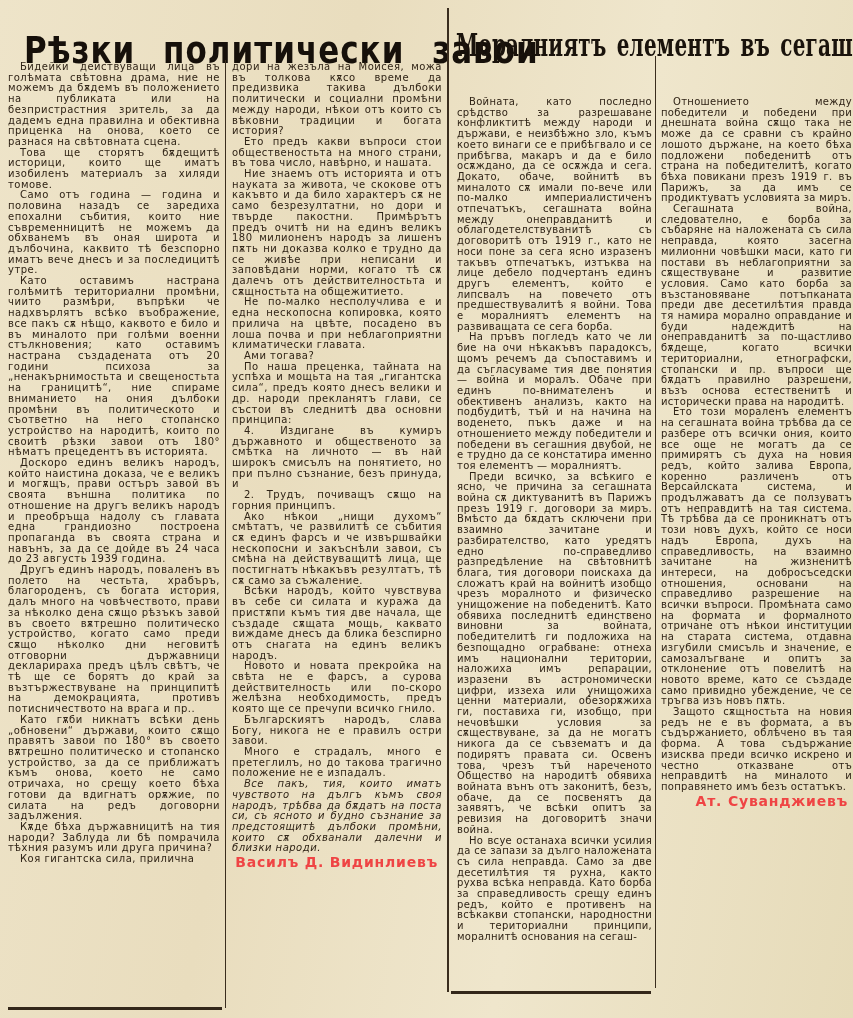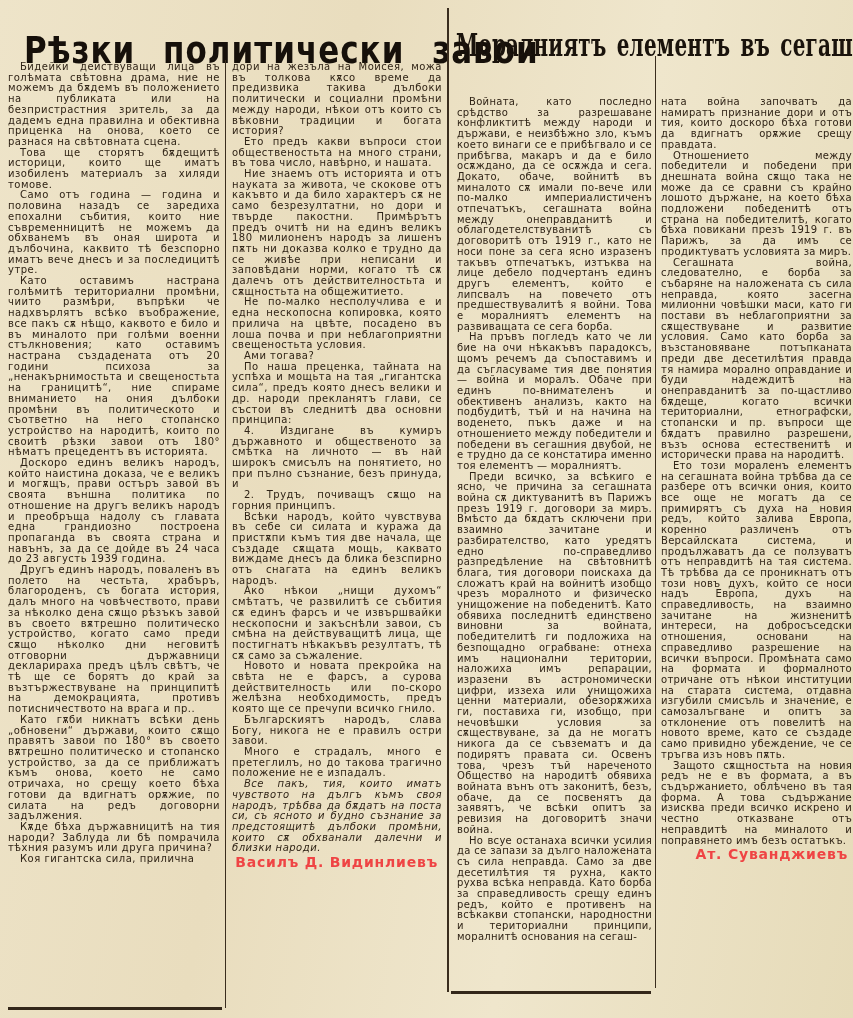--- a/index.html
+++ b/index.html
@@ -67,47 +67,46 @@
         <p class="para">Кѫде бѣха държавницитѣ на тия народи? Заблуда ли бѣ помрачила тѣхния разумъ или друга причина?</p>
         <p class="para">Коя гигантска сила, прилична</p>
       </div>
   </div>
 
   <div class="col col-a2">
     <div>
         <p class="para cont">дори на жезъла на Мойсея, можа въ толкова кѫсо време да предизвика такива дълбоки политически и социални промѣни между народи, нѣкои отъ които съ вѣковни традиции и богата история?</p>
         <p class="para">Ето предъ какви въпроси стои общественостьта на много страни, въ това число, навѣрно, и нашата.</p>
         <p class="para">Ние знаемъ отъ историята и отъ науката за живота, че скокове отъ какъвто и да било характеръ сѫ не само безрезултатни, но дори и твърде пакостни. Примѣрътъ предъ очитѣ ни на единъ великъ 180 милионенъ народъ за лишенъ пѫть ни доказва колко е трудно да се живѣе при неписани и заповѣдани норми, когато тѣ сѫ далечъ отъ действителностьта и сѫщностьта на общежитието.</p>
-        <p class="para">Не по-малко несполучлива е и една нескопосна копировка, която прилича на цвѣте, посадено въ лоша почва и при неблагоприятни свещеностьта условия.</p>
+        <p class="para">Не по-малко несполучлива е и една нескопосна копировка, която прилича на цвѣте, посадено въ лоша почва и при неблагоприятни климатически главата.</p>
         <p class="para">Ами тогава?</p>
         <p class="para">По наша преценка, тайната на успѣха и мощьта на тая „гигантска сила“, предъ която днесъ велики и др. народи прекланятъ глави, се състои въ следнитѣ два основни принципа:</p>
         <p class="para">4. Издигане въ кумиръ държавното и общественото за смѣтка на личното — въ най широкъ смисълъ на понятието, но при пълно съзнание, безъ принуда, и</p>
         <p class="para">2. Трудъ, почиващъ сѫщо на горния принципъ.</p>
+        <p class="para">Ако нѣкои „нищи духомъ“ смѣтатъ, че развилитѣ се събития сѫ единъ фарсъ и че извършвайки нескопосни и закъснѣли завои, съ смѣна на действуващитѣ лица, ще постигнатъ нѣкакъвъ резултатъ, тѣ сѫ само за съжаление.</p>
         <p class="para">Всѣки народъ, който чувствува въ себе си силата и куража да пристѫпи къмъ тия две начала, ще създаде сѫщата мощь, каквато виждаме днесъ да блика безспирно отъ снагата на единъ великъ народъ.</p>
-        <p class="para">Ако нѣкои „нищи духомъ“ смѣтатъ, че развилитѣ се събития сѫ единъ фарсъ и че извършвайки нескопосни и закъснѣли завои, съ смѣна на действуващитѣ лица, ще постигнатъ нѣкакъвъ резултатъ, тѣ сѫ само за съжаление.</p>
         <p class="para">Новото и новата прекройка на свѣта не е фарсъ, а сурова действителность или по-скоро желѣзна необходимость, предъ която ще се пречупи всичко гнило.</p>
         <p class="para">Българскиятъ народъ, слава Богу, никога не е правилъ остри завои.</p>
         <p class="para">Много е страдалъ, много е претеглилъ, но до такова трагично положение не е изпадалъ.</p>
         <p class="para italic">Все пакъ, тия, които иматъ чувството на дългъ къмъ своя народъ, трѣбва да бѫдатъ на поста си, съ ясното и будно съзнание за предстоящитѣ дълбоки промѣни, които сѫ обхванали далечни и близки народи.</p>
       </div>
     <p class="signature">Василъ Д. Видинлиевъ</p>
   </div>
 
   <div class="col col-b1">
     <div>
         <p class="para">Войната, като последно срѣдство за разрешаване конфликтитѣ между народи и държави, е неизбѣжно зло, къмъ което винаги се е прибѣгвало и се прибѣгва, макаръ и да е било осѫждано, да се осѫжда и сега. Докато, обаче, войнитѣ въ миналото сѫ имали по-вече или по-малко империалистиченъ отпечатъкъ, сегашната война между онеправданитѣ и облагодетелствуванитѣ съ договоритѣ отъ 1919 г., като не носи поне за сега ясно изразенъ такъвъ отпечатъкъ, изтъква на лице дебело подчертанъ единъ другъ елементъ, който е липсвалъ на повечето отъ предшествувалитѣ я войни. Това е моралниятъ елементъ на развиващата се сега борба.</p>
         <p class="para">На пръвъ погледъ като че ли бие на очи нѣкакъвъ парадоксъ, щомъ речемъ да съпоставимъ и да съгласуваме тия две понятия — война и моралъ. Обаче при единъ по-внимателенъ и обективенъ анализъ, както на подбудитѣ, тъй и на начина на воденето, пъкъ даже и на отношението между победители и победени въ сегашния двубой, не е трудно да се констатира именно тоя елементъ — моралниятъ.</p>
         <p class="para">Преди всичко, за всѣкиго е ясно, че причина за сегашната война сѫ диктуванитѣ въ Парижъ презъ 1919 г. договори за миръ. Вмѣсто да бѫдатъ сключени при взаимно зачитане и разбирателство, като уредятъ едно по-справедливо разпредѣление на свѣтовнитѣ блага, тия договори поискаха да сложатъ край на войнитѣ изобщо чрезъ моралното и физическо унищожение на победенитѣ. Като обявиха последнитѣ единствено виновни за войната, победителитѣ ги подложиха на безпощадно ограбване: отнеха имъ национални територии, наложиха имъ репарации, изразени въ астрономически цифри, иззеха или унищожиха ценни материали, обезорѫжиха ги, поставиха ги, изобщо, при нечовѣшки условия за сѫществуване, за да не могатъ никога да се съвзематъ и да подирятъ правата си. Освенъ това, чрезъ тъй нареченото Общество на народитѣ обявиха войната вънъ отъ законитѣ, безъ, обаче, да се посвенятъ да заявятъ, че всѣки опитъ за ревизия на договоритѣ значи война.</p>
         <p class="para">Но всуе останаха всички усилия да се запази за дълго наложената съ сила неправда. Само за две десетилѣтия тя рухна, както рухва всѣка неправда. Като борба за справедливость срещу единъ редъ, който е противенъ на всѣкакви стопански, народностни и териториални принципи, моралнитѣ основания на сегаш-</p>
       </div>
   </div>
 
   <div class="col col-b2">
     <div>
-        <p class="para cont">ната война започватъ да намиратъ признание дори и отъ тия, които доскоро бѣха готови да вдигнатъ орѫжие срещу правдата.</p>
         <p class="para">Отношението между победители и победени при днешната война сѫщо така не може да се сравни съ крайно лошото държане, на което бѣха подложени победенитѣ отъ страна на победителитѣ, когато бѣха повикани презъ 1919 г. въ Парижъ, за да имъ се продиктуватъ условията за миръ.</p>
         <p class="para">Сегашната война, следователно, е борба за събаряне на наложената съ сила неправда, която засегна милионни човѣшки маси, като ги постави въ неблагоприятни за сѫществуване и развитие условия. Само като борба за възстановяване потъпканата преди две десетилѣтия правда тя намира морално оправдание и буди надеждитѣ на онеправданитѣ за по-щастливо бѫдеще, когато всички териториални, етнографски, стопански и пр. въпроси ще бѫдатъ правилно разрешени, възъ основа естественитѣ и исторически права на народитѣ.</p>
         <p class="para">Ето този мораленъ елементъ на сегашната война трѣбва да се разбере отъ всички ония, които все още не могатъ да се примирятъ съ духа на новия редъ, който залива Европа, коренно различенъ отъ Версайлската система, и продължаватъ да се ползуватъ отъ неправдитѣ на тая система. Тѣ трѣбва да се проникнатъ отъ този новъ духъ, който се носи надъ Европа, духъ на справедливость, на взаимно зачитане на жизненитѣ интереси, на добросъседски отношения, основани на справедливо разрешение на всички въпроси. Промѣната само на формата и формалното отричане отъ нѣкои институции на старата система, отдавна изгубили смисъль и значение, е самозалъгване и опитъ за отклонение отъ повелитѣ на новото време, като се създаде само привидно убеждение, че се тръгва изъ новъ пѫть.</p>
         <p class="para">Защото сѫщностьта на новия редъ не е въ формата, а въ съдържанието, облѣчено въ тая форма. А това съдържание изисква преди всичко искрено и честно отказване отъ неправдитѣ на миналото и поправянето имъ безъ остатъкъ.</p>
       </div>
     <p class="signature">Ат. Суванджиевъ</p>
   </div>
 
   <div class="vrule vrule-a"></div>
   <div class="vrule vrule-mid"></div>

